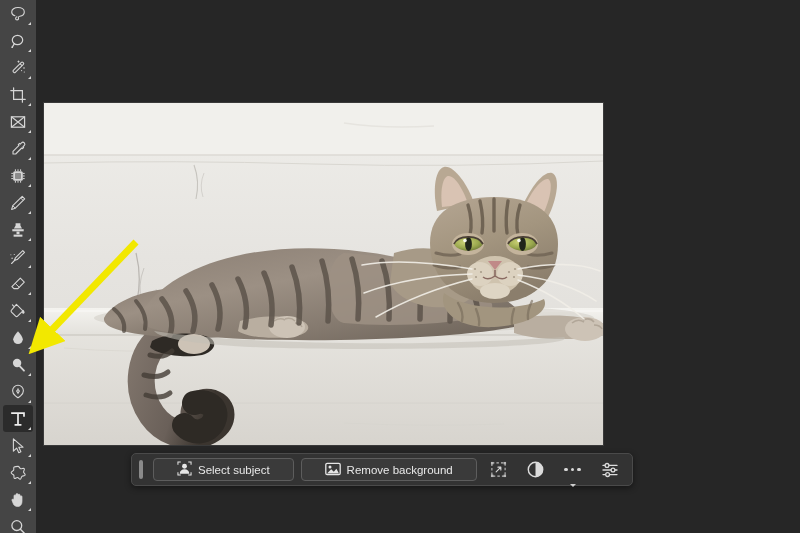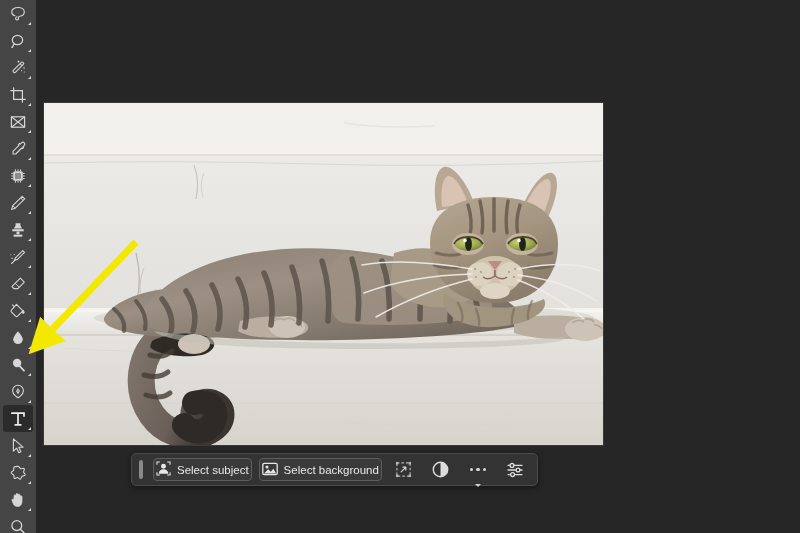--- a/index.html
+++ b/index.html
@@ -47,21 +47,21 @@
     position:absolute;left:131px;top:453px;height:33px;
     background:#333333;border:1px solid #4a4a4a;border-radius:5px;
     display:flex;align-items:center;box-sizing:border-box;
     padding:0 7px;gap:7px;
     box-shadow:0 2px 6px rgba(0,0,0,.45);
   }
   .grip{width:4px;height:19px;border-radius:2px;background:#8a8a8a;flex:none;margin-right:3px;}
   .tb-btn{
     height:23px;border:1px solid #5d5d5d;border-radius:4px;background:#3a3a3a;
     color:#e8e8e8;font-size:11.5px;display:flex;align-items:center;gap:6px;
-    padding:0 2px;box-sizing:border-box;white-space:nowrap;
+    padding:0 23px;box-sizing:border-box;white-space:nowrap;
   }
   .tb-icon{width:30px;height:23px;display:flex;align-items:center;justify-content:center;flex:none;position:relative;}
   .tb-dots{display:flex;align-items:center;justify-content:center;gap:3px;width:30px;height:23px;flex:none;position:relative;}
   .tb-dots i{width:3.5px;height:3.5px;border-radius:50%;background:#d8d8d8;display:block;}
 </style>
 </head>
 <body>
 
 <div id="app">
 
@@ -457,21 +457,21 @@
     </div>
 
     <div class="tb-btn">
       <span>
         <svg width="16" height="14" viewBox="0 0 16 14">
             <rect x="0.8" y="1.4" width="14.4" height="11.2" rx="1.4" fill="none" stroke="#e6e6e6" stroke-width="1.3"></rect>
             <circle cx="5" cy="5.1" r="1.5" fill="#e6e6e6"></circle>
             <path d="M2 11.4 6.2 7.2l2.6 2.6 2.6-3 2.6 4.6z" fill="#e6e6e6"></path>
           </svg>
       </span>
-      <span>Select background</span>
+      <span>Remove background</span>
     </div>
 
     <div class="tb-icon" title="Transform">
       <svg width="17" height="17" viewBox="0 0 18 18">
           <g stroke="#b9b9b9" stroke-width="1.2" fill="none" stroke-dasharray="2.6 2.2">
             <rect x="2" y="2" width="14" height="14"></rect>
           </g>
           <g fill="#b9b9b9">
             <rect x="1" y="1" width="2.6" height="2.6"></rect>
             <rect x="14.4" y="1" width="2.6" height="2.6"></rect>

